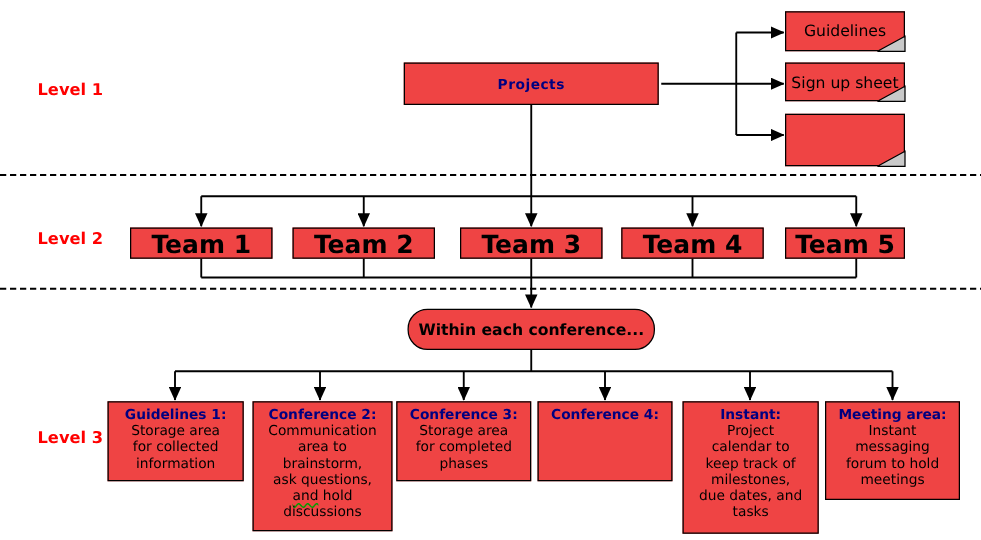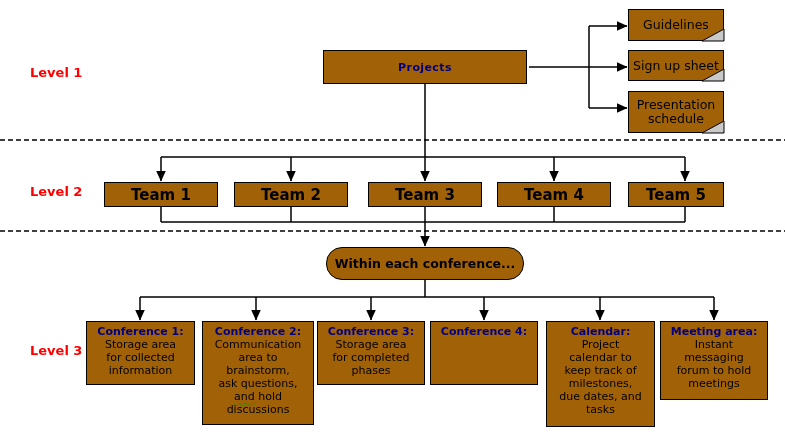--- a/index.html
+++ b/index.html
@@ -6,26 +6,26 @@
   html,body{margin:0;padding:0;background:#fff;}
   #canvas{
     position:relative; width:785px; height:432px; background:#fff;
     font-family:"DejaVu Sans","Liberation Sans",sans-serif; overflow:hidden;
   }
   #connectors{position:absolute;left:0;top:0;z-index:0;}
   .ln{stroke:#000;stroke-width:1.5;fill:none;}
   .dash{stroke:#000;stroke-width:1.6;stroke-dasharray:5 3;fill:none;}
   .arr{marker-end:url(#arw);}
   .box{
-    position:absolute; background:#a16207; border:1px solid #000; box-sizing:border-box;
+    position:absolute; background:#ef4444; border:1px solid #000; box-sizing:border-box;
     display:flex; align-items:center; justify-content:center; text-align:center; z-index:1;
   }
   .projects{font-weight:bold; font-size:11px; color:var(--navy); letter-spacing:0.4px;}
   .doc{font-size:12.5px; line-height:14px; white-space:pre-line;}
-  .team{font-weight:bold; font-size:15px; color:#000;}
+  .team{font-weight:bold; font-size:20px; color:#000;}
   .oval{border-radius:16px; font-weight:bold; font-size:12.5px; color:#000;}
   .l3box{display:block; padding:3px 6px 0 6px; font-size:11px; line-height:13px; color:#000;}
   .l3title{font-weight:bold; color:var(--navy); margin-bottom:0px;}
   .l3body{white-space:pre-line;}
   .lvl{position:absolute; color:var(--red); font-weight:bold; font-size:13px; z-index:1;}
   .squiggle{
     text-decoration:underline; text-decoration-style:wavy;
     text-decoration-color:#00a000; text-decoration-thickness:1px; text-underline-offset:2px;margin-top:14px;
   }
   .fold{position:absolute; right:-2px; bottom:-2px; z-index:2;}
@@ -98,22 +98,20 @@
   </div>
 
   <div class="box doc" style="left:628px;top:50px;width:96px;height:31px">
     <span>Sign up sheet</span>
     <svg class="fold" width="24" height="14">
       <polygon points="1,13 23,13 23,1" fill="#c9c9c9" stroke="#000" stroke-width="1"></polygon>
     </svg>
   </div>
 
   <div class="box doc" style="left:628px;top:91px;width:96px;height:42px">
-    <span>Presentation
-schedule</span>
     <svg class="fold" width="24" height="14">
       <polygon points="1,13 23,13 23,1" fill="#c9c9c9" stroke="#000" stroke-width="1"></polygon>
     </svg>
   </div>
 
   <div class="box team" style="left:104px;top:182px;width:114px;height:25px">
     <span>Team 1</span>
   </div>
   <div class="box team" style="left:234px;top:182px;width:114px;height:25px">
     <span>Team 2</span>
@@ -126,21 +124,21 @@
   </div>
   <div class="box team" style="left:628px;top:182px;width:96px;height:25px">
     <span>Team 5</span>
   </div>
 
   <div class="box oval" style="left:326px;top:247px;width:198px;height:33px">
     <span>Within each conference...</span>
   </div>
 
   <div class="box l3box" style="left:86px;top:321px;width:109px;height:64px">
-    <div class="l3title">Conference 1:</div>
+    <div class="l3title">Guidelines 1:</div>
     <div class="l3body">Storage area
 for collected
 information</div>
   </div>
 
   <div class="box l3box" style="left:202px;top:321px;width:112px;height:104px">
     <div class="l3title">Conference 2:</div>
     <div class="l3body"><span>Communication
 area to
 brainstorm,
@@ -154,21 +152,21 @@
     <div class="l3body">Storage area
 for completed
 phases</div>
   </div>
 
   <div class="box l3box" style="left:430px;top:321px;width:108px;height:64px">
     <div class="l3title">Conference 4:</div>
   </div>
 
   <div class="box l3box" style="left:546px;top:321px;width:109px;height:106px">
-    <div class="l3title">Calendar:</div>
+    <div class="l3title">Instant:</div>
     <div class="l3body">Project
 calendar to
 keep track of
 milestones,
 due dates, and
 tasks</div>
   </div>
 
   <div class="box l3box" style="left:660px;top:321px;width:108px;height:79px">
     <div class="l3title">Meeting area:</div>

